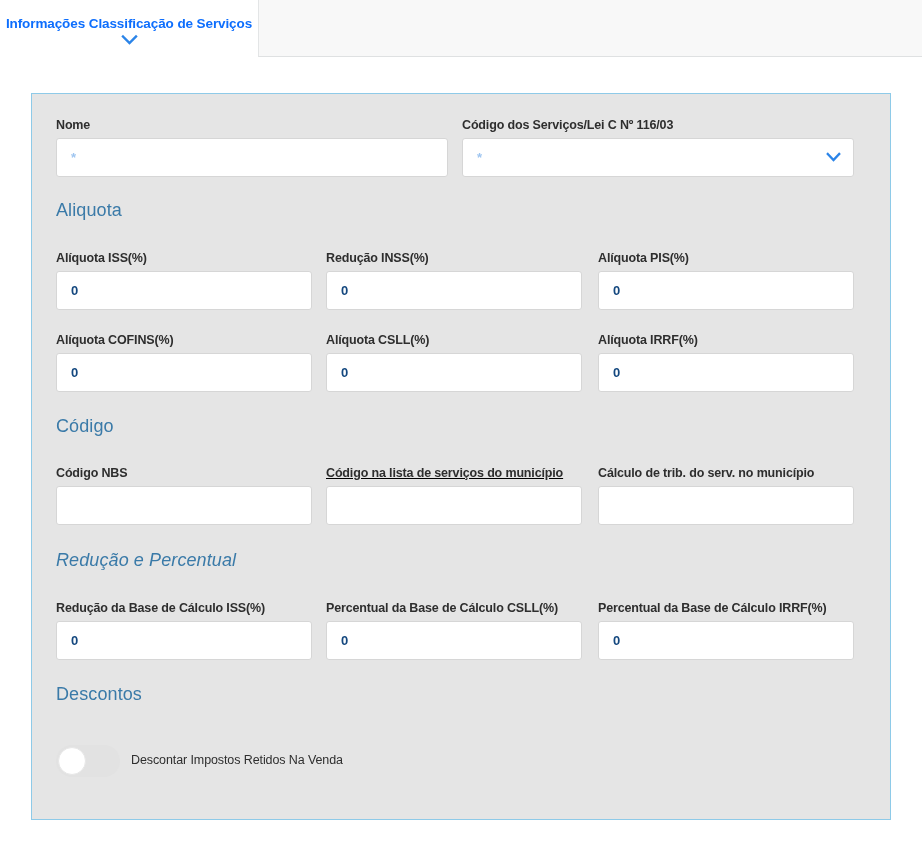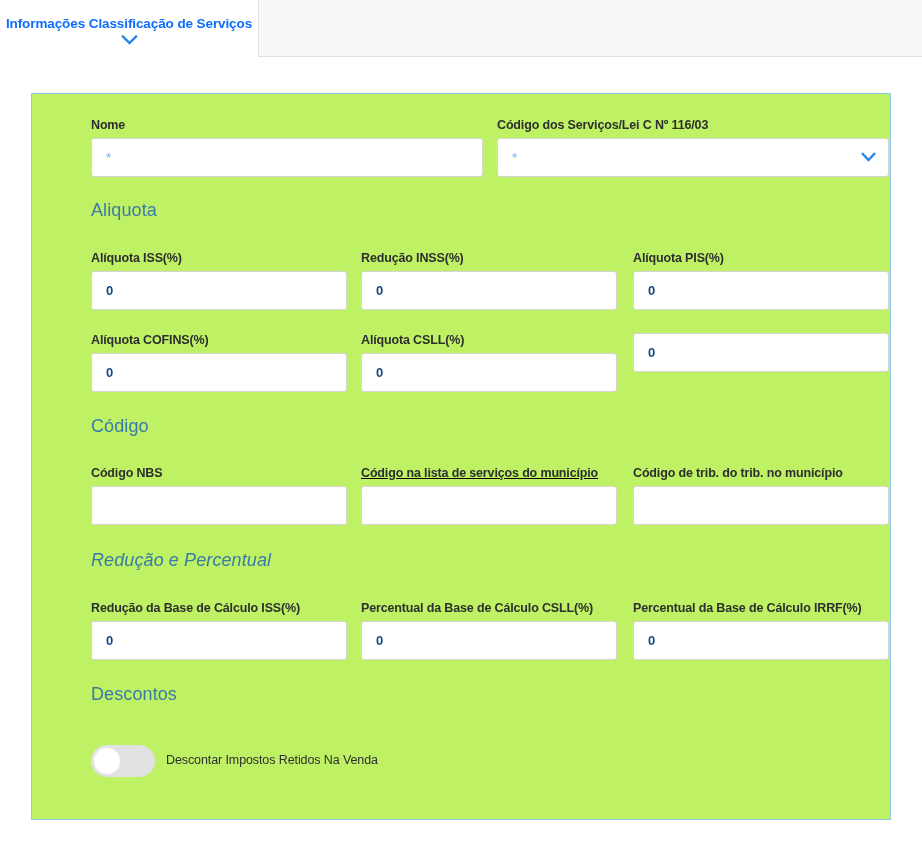--- a/index.html
+++ b/index.html
@@ -48,23 +48,22 @@
     background: #f8f8f8;
     border-bottom: 1px solid #dfe1e2;
     border-left: 1px solid #e3e5e6;
   }
 
   
   .card {
     position: absolute;
     left: 31px; top: 93px;
     width: 860px; height: 727px;
-    background: #bef264;
+    background: #e5e5e5;
     border: 1.5px solid #8ecae8;
-    padding-left: 35px;
   }
   .card-inner {
     position: relative;
     width: 100%; height: 100%;
   }
 
   
   .field { position: absolute; }
   .field-label {
     display: block;
@@ -185,35 +184,36 @@
 
     <div class="field" style="left:24px; top:239px; width:256px;">
       <span class="field-label">Alíquota COFINS(%)</span>
       <input class="input" type="text" value="0" style="">
     </div>
     <div class="field" style="left:294px; top:239px; width:256px;">
       <span class="field-label">Alíquota CSLL(%)</span>
       <input class="input" type="text" value="0" style="">
     </div>
     <div class="field" style="left:566px; top:239px; width:256px;">
+      <span class="field-label">Alíquota IRRF(%)</span>
       <input class="input" type="text" value="0" style="">
     </div>
 
     <div class="section-title" style="left:24px; top:322px;">Código</div>
 
     <div class="field" style="left:24px; top:372px; width:256px;">
       <span class="field-label">Código NBS</span>
       <input class="input" type="text" style="">
     </div>
     <div class="field" style="left:294px; top:372px; width:256px;text-decoration:underline;">
       <span class="field-label">Código na lista de serviços do município</span>
       <input class="input" type="text" style="">
     </div>
     <div class="field" style="left:566px; top:372px; width:256px;">
-      <span class="field-label">Código de trib. do trib. no município</span>
+      <span class="field-label">Cálculo de trib. do serv. no município</span>
       <input class="input" type="text" style="">
     </div>
 
     <div class="section-title" style="left:24px; top:456px;font-style:italic;">Redução e Percentual</div>
 
     <div class="field" style="left:24px; top:507px; width:256px;">
       <span class="field-label">Redução da Base de Cálculo ISS(%)</span>
       <input class="input" type="text" value="0" style="">
     </div>
     <div class="field" style="left:294px; top:507px; width:256px;">

